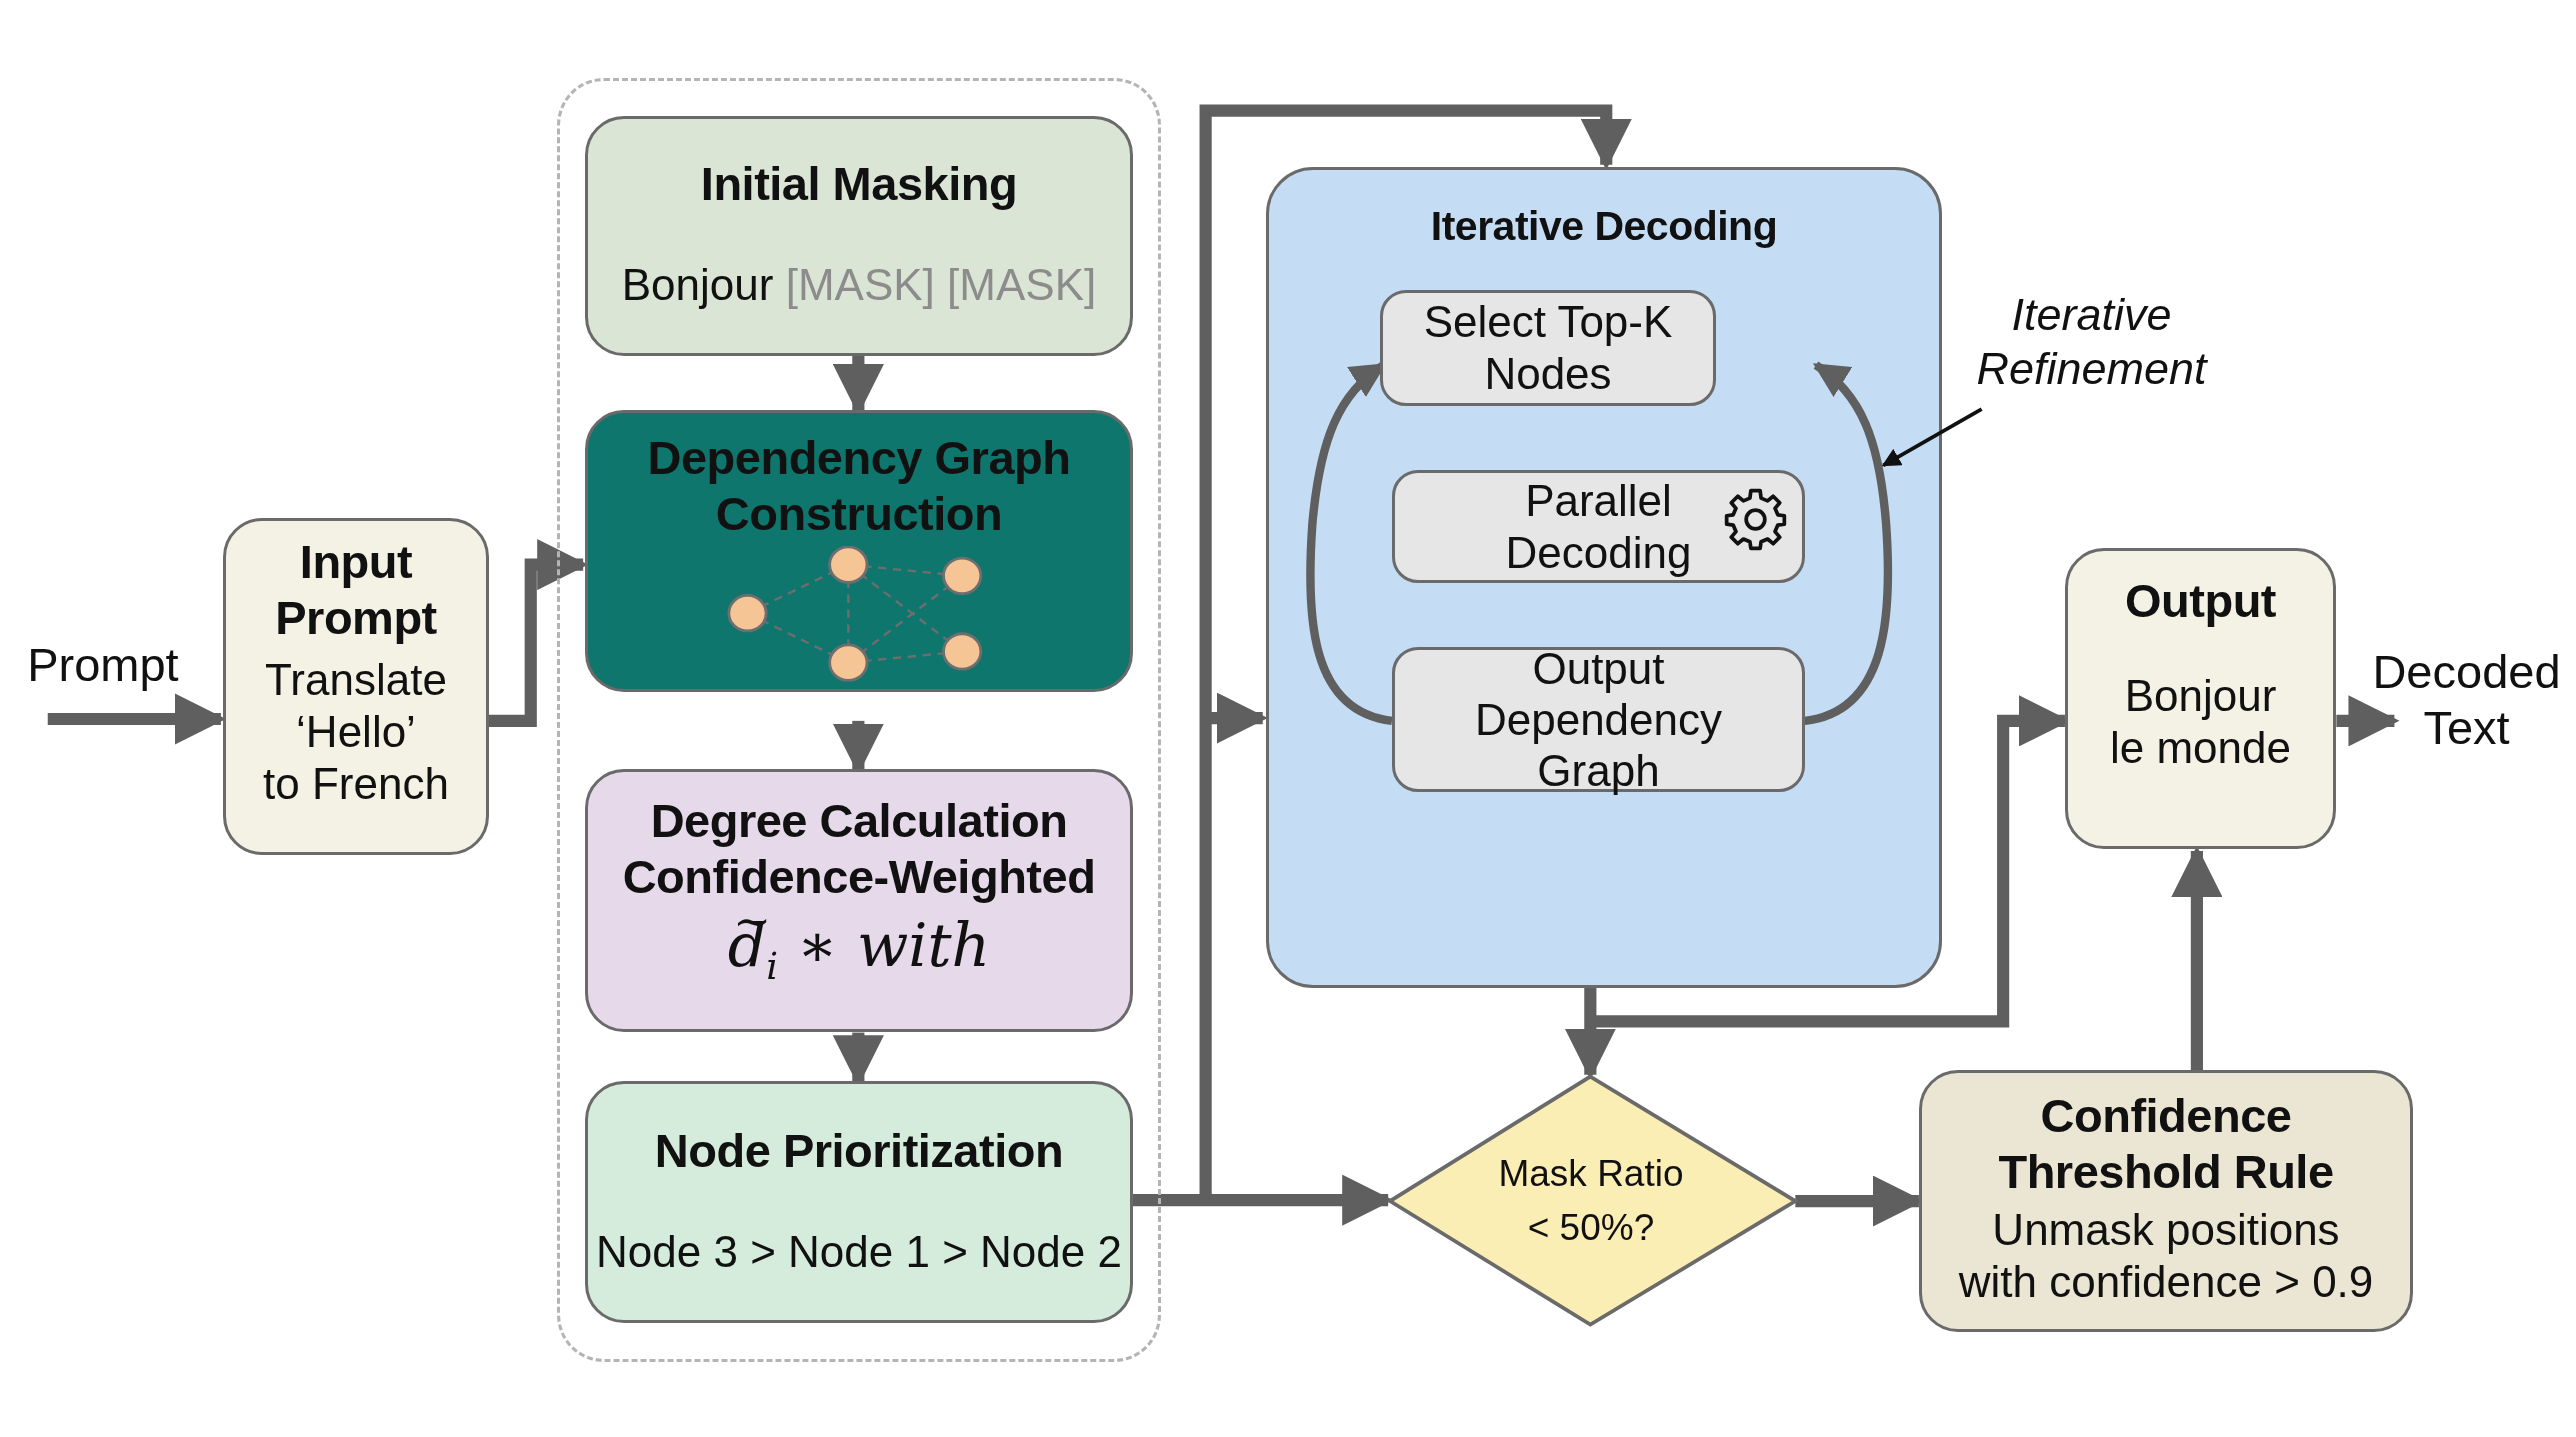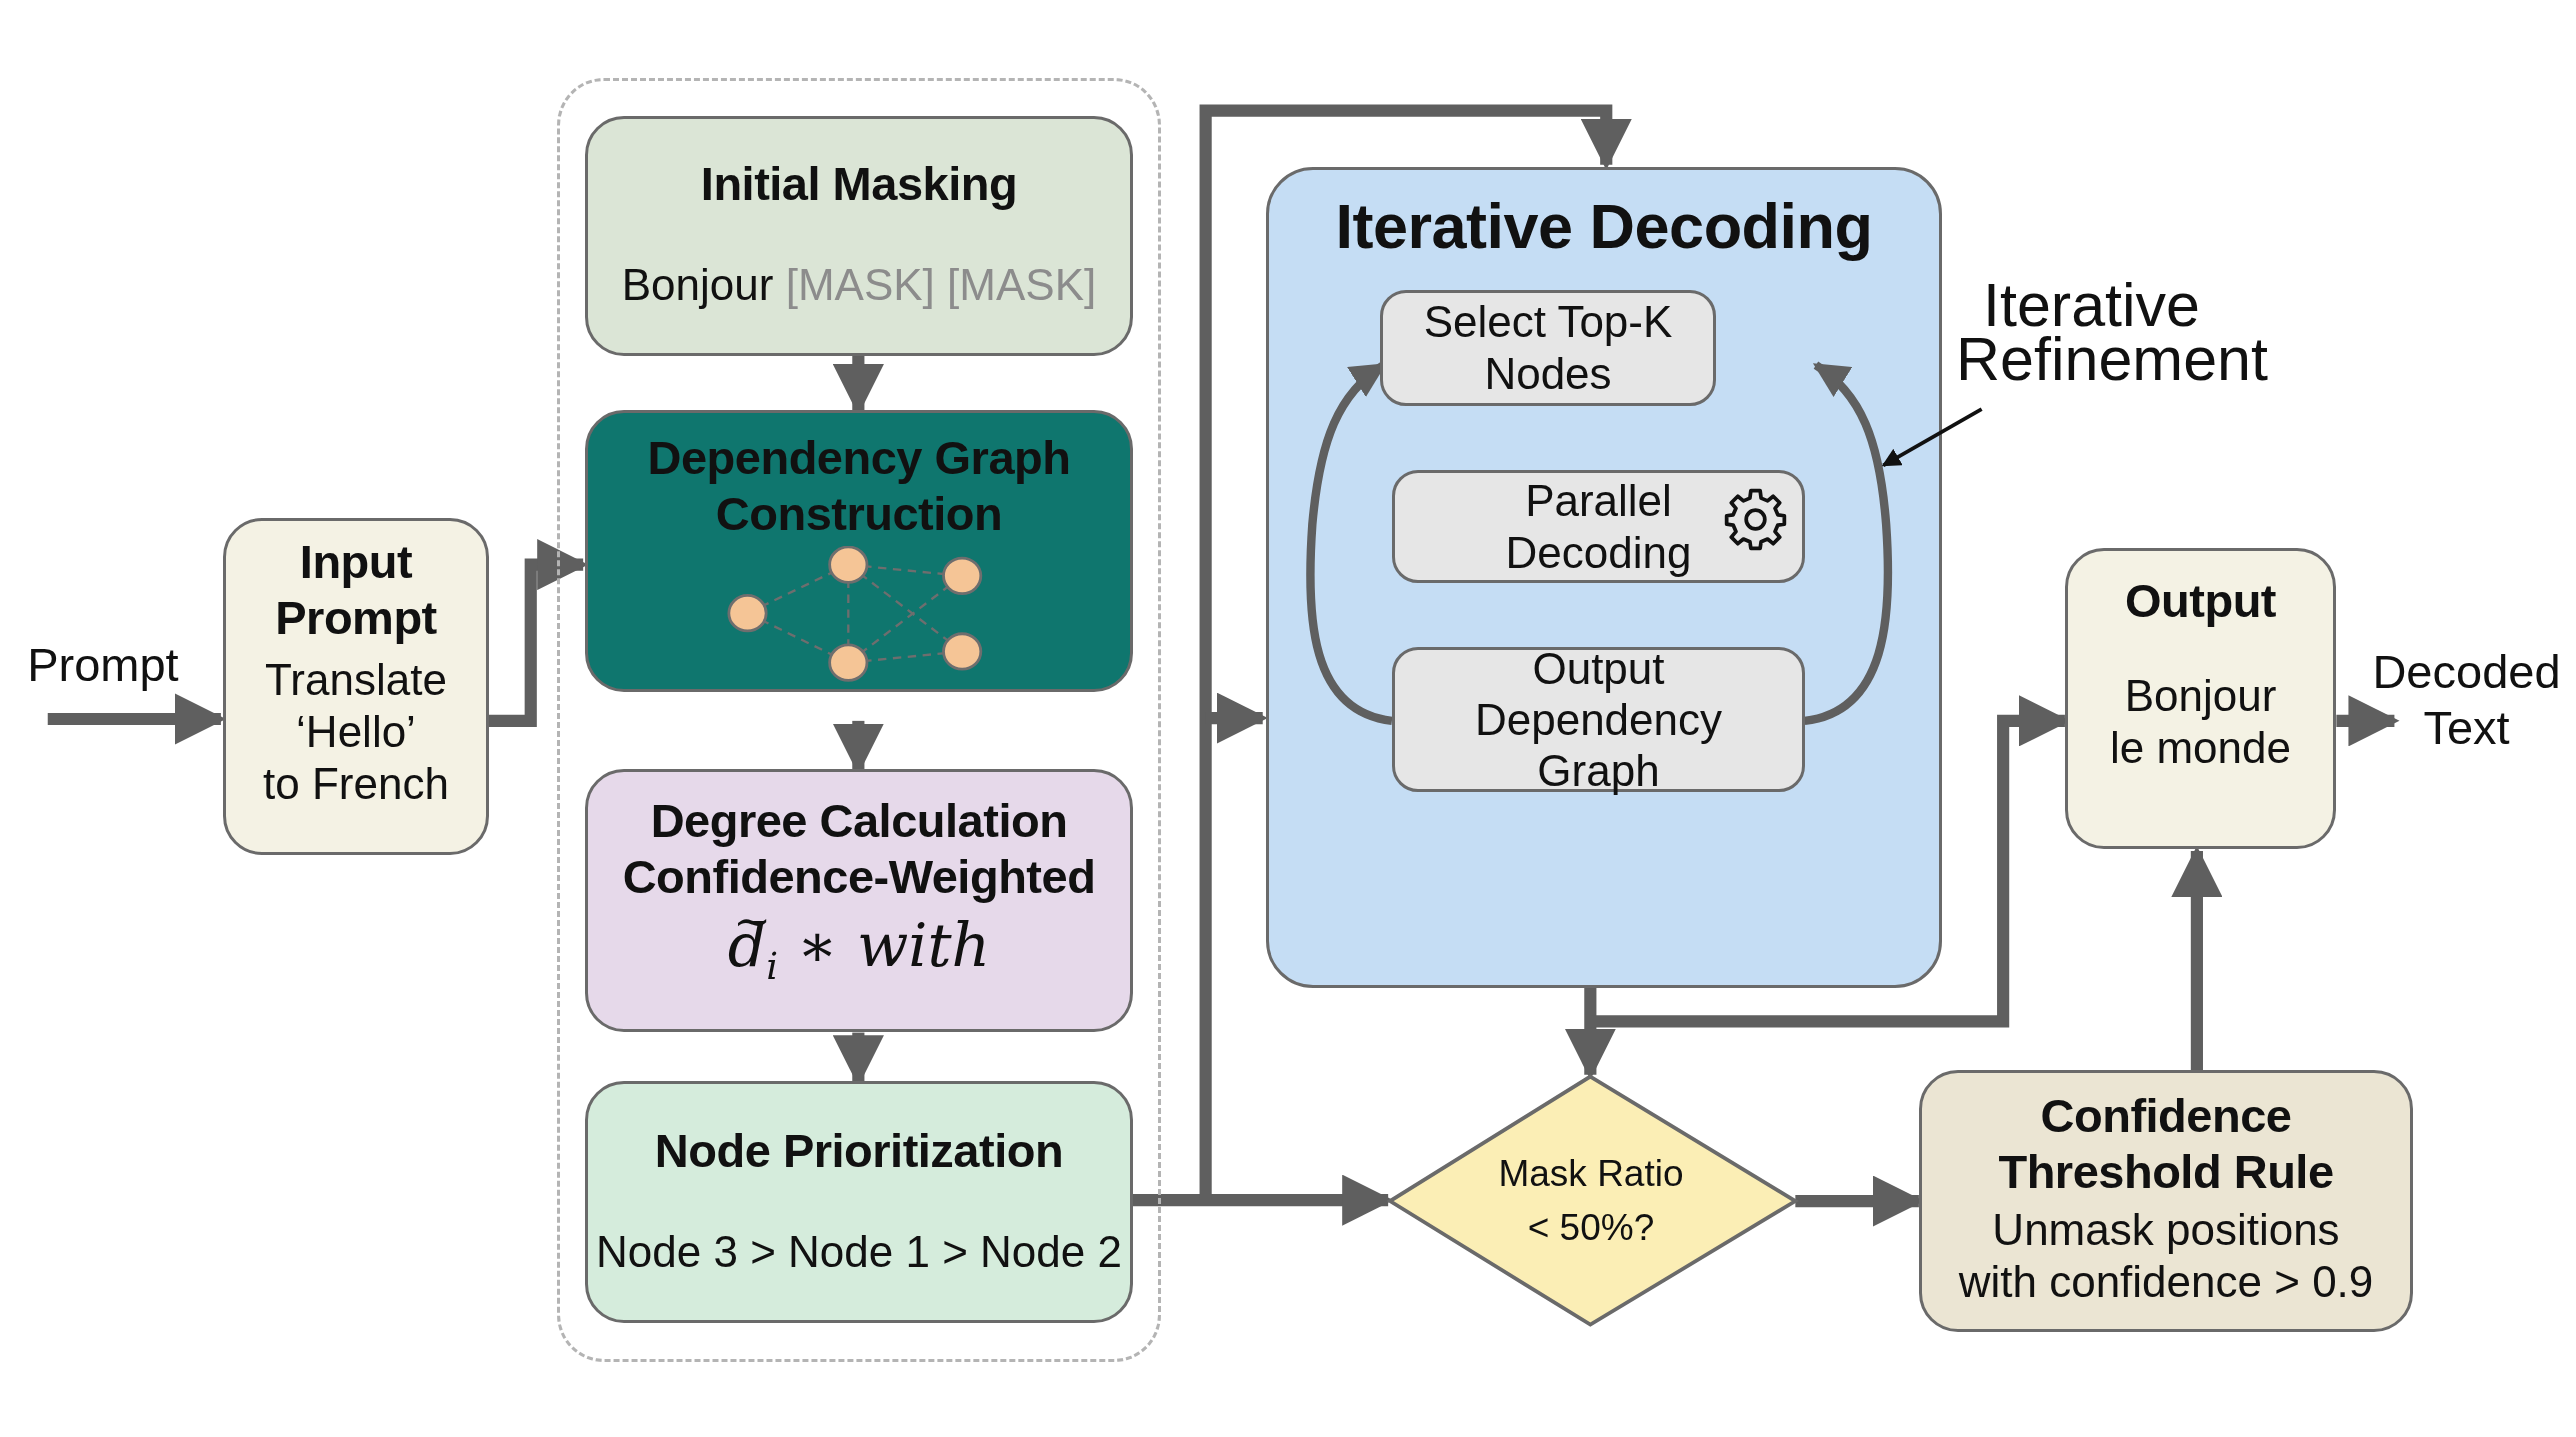--- a/index.html
+++ b/index.html
@@ -104,21 +104,21 @@
     </span><sub style="font-size:37px;">i</sub><span> ∗ with</span>
   </div>
 </div>
 
 <div class="box" style="left:585px;top:1081px;width:548px;height:242px;background:#d5ecdc;padding-top:39px;">
   <div class="title">Node Prioritization</div>
   <div class="body" style="margin-top:47px;">Node 3 &gt; Node 1 &gt; Node 2</div>
 </div>
 
 <div class="box" style="left:1266px;top:167px;width:676px;height:821px;background:#c5ddf4;border-radius:47px;padding-top:28px;">
-  <div class="title" style="font-size:63px;">Iterative Decoding</div>
+  <div class="title" style="font-size:41px;">Iterative Decoding</div>
 </div>
 
 <svg class="wires" viewBox="0 0 2752 1536">
   <g fill="none" stroke="#5f5f5f" stroke-width="9">
     <path d="M1487,770 C1400,760 1395,660 1402,560 C1410,470 1430,420 1478,390" marker-end="url(#ah)"></path>
     <path d="M1928,770 C2015,760 2022,660 2015,560 C2008,470 1988,420 1940,390" marker-end="url(#ah)"></path>
   </g>
   <line x1="2117" y1="437" x2="2012" y2="497" stroke="#111" stroke-width="4" marker-end="url(#ahs)"></line>
 </svg>
 
@@ -137,21 +137,21 @@
     </g>
   </svg>
 </div>
 
 <div class="box inner" style="left:1392px;top:647px;width:413px;height:145px;">
   <div class="body" style="line-height:51px;">Output</div>
   <div class="body" style="line-height:51px;">Dependency</div>
   <div class="body" style="line-height:51px;">Graph</div>
 </div>
 
-<div class="free" style="left:1956px;top:278px;width:271px;font-size:61px;line-height:54px;">
+<div class="free" style="left:1956px;top:288px;width:271px;font-size:45px;line-height:54px;font-style:italic;">
   <div>Iterative</div>
   <div>Refinement</div>
 </div>
 
 <svg class="wires" viewBox="0 0 2752 1536">
   <polygon points="1699,1150 1918,1283 1699,1415 1485,1283" fill="#fbeeb5" stroke="#6a6a6a" stroke-width="4"></polygon>
 </svg>
 <div class="free" style="left:1441px;top:1147px;width:300px;font-size:37px;line-height:54px;">
   <div>Mask Ratio</div>
   <div>&lt; 50%?</div>

